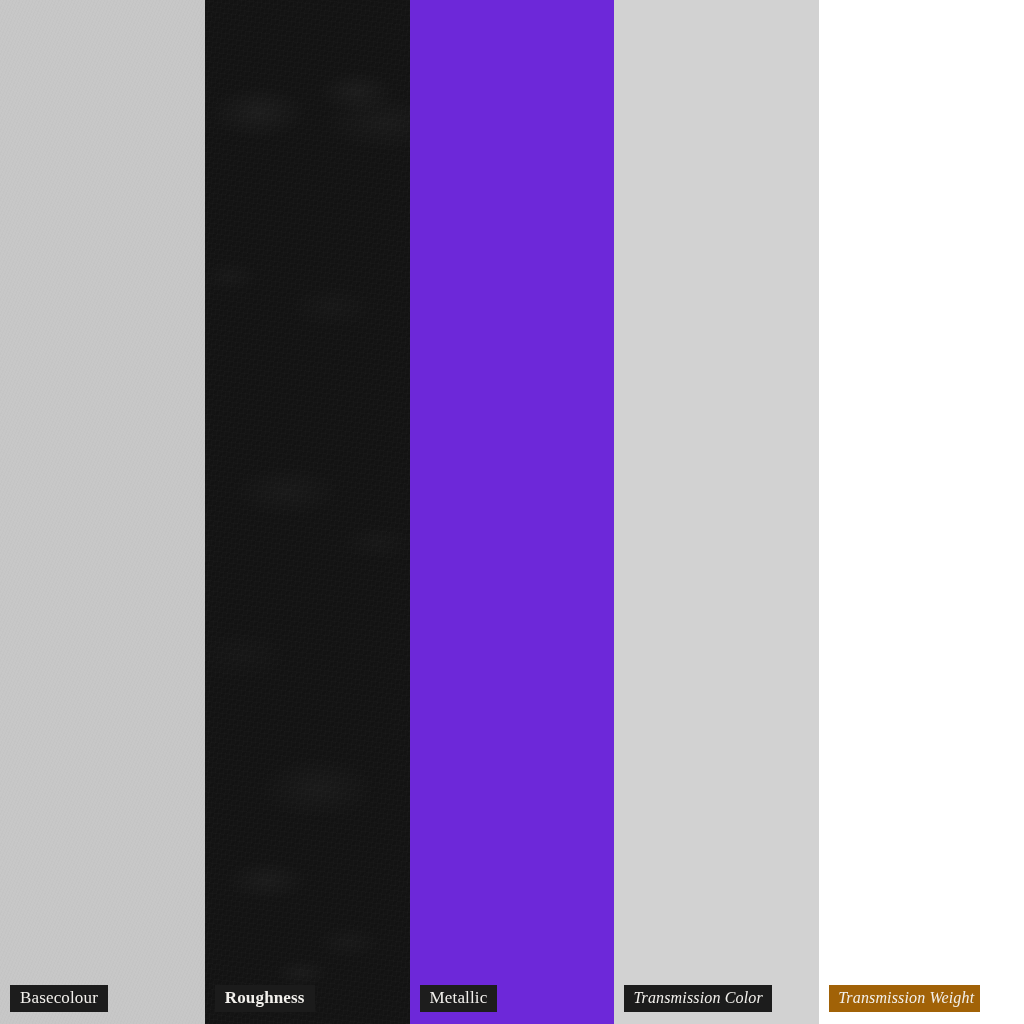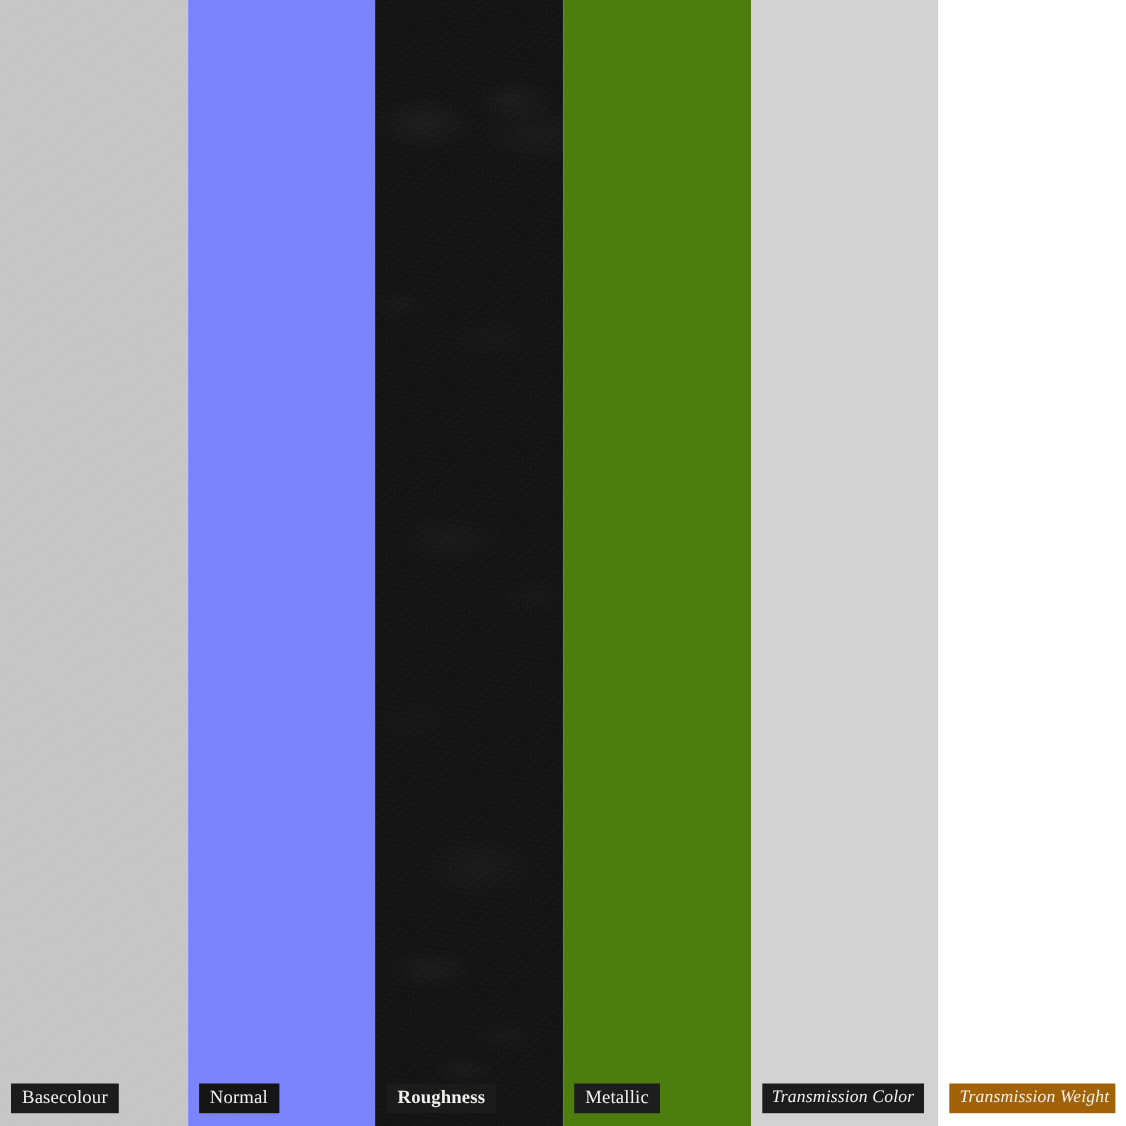--- a/index.html
+++ b/index.html
@@ -95,31 +95,27 @@
 <body>
 
 <div id="sheet" style="width: 1024px; height: 1024px; background: rgb(255, 255, 255);">
   <div class="strip" style="width: 1024px; height: 1024px;">
 
     <div class="swatch grain" id="col-0" style="background: rgb(199, 199, 199);">
       <div class="noise"></div>
       <div class="label-box" style="background: rgb(28, 28, 28); color: rgb(242, 240, 236);">Basecolour</div>
     </div>
 
-    <div class="swatch grain" id="col-1" style="background: rgb(123, 132, 253);">
-      <div class="noise"></div>
-      <div class="label-box" style="background: rgb(21, 21, 21); color: rgb(242, 240, 236);">Normal</div>
-    </div>
 
     <div class="swatch textured" id="col-2" style="background: rgb(20, 20, 20);">
       <div class="noise"></div>
       <div class="label-box" style="background: rgb(27, 27, 27); color: rgb(242, 240, 236); font-weight: bold;">Roughness</div>
     </div>
 
-    <div class="swatch" id="col-3" style="background: #4d7c0f;">
+    <div class="swatch" id="col-3" style="background: #6d28d9;">
       <div class="noise"></div>
       <div class="label-box" style="background: rgb(29, 29, 29); color: rgb(242, 240, 236);">Metallic</div>
     </div>
 
     <div class="swatch" id="col-4" style="background: rgb(210, 210, 210);">
       <div class="noise"></div>
       <div class="label-box wide" style="background: rgb(28, 28, 28); color: rgb(242, 240, 236);">Transmission Color</div>
     </div>
 
     <div class="swatch" id="col-5" style="background: rgb(255, 255, 255);">

